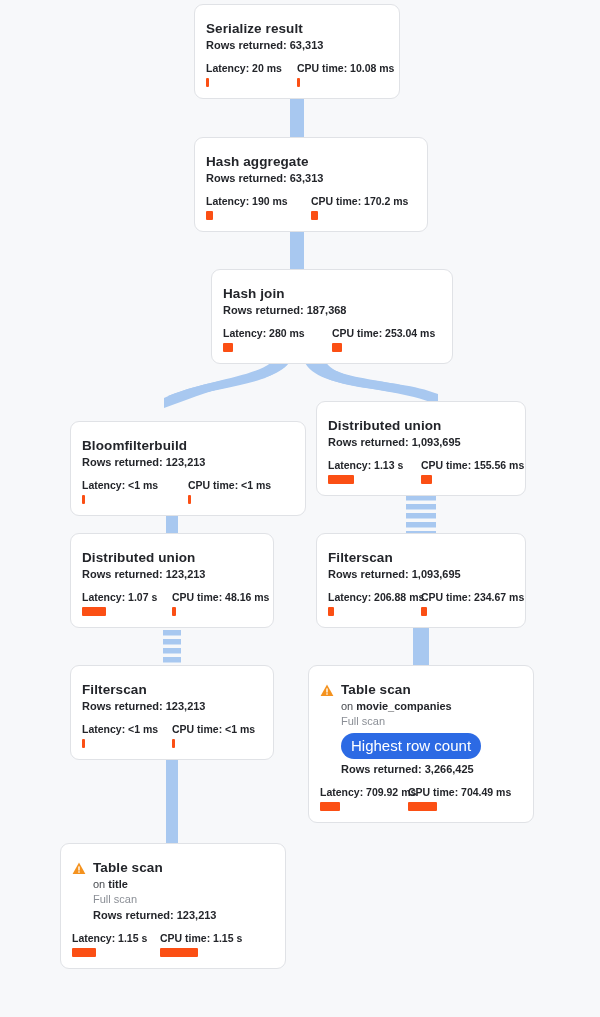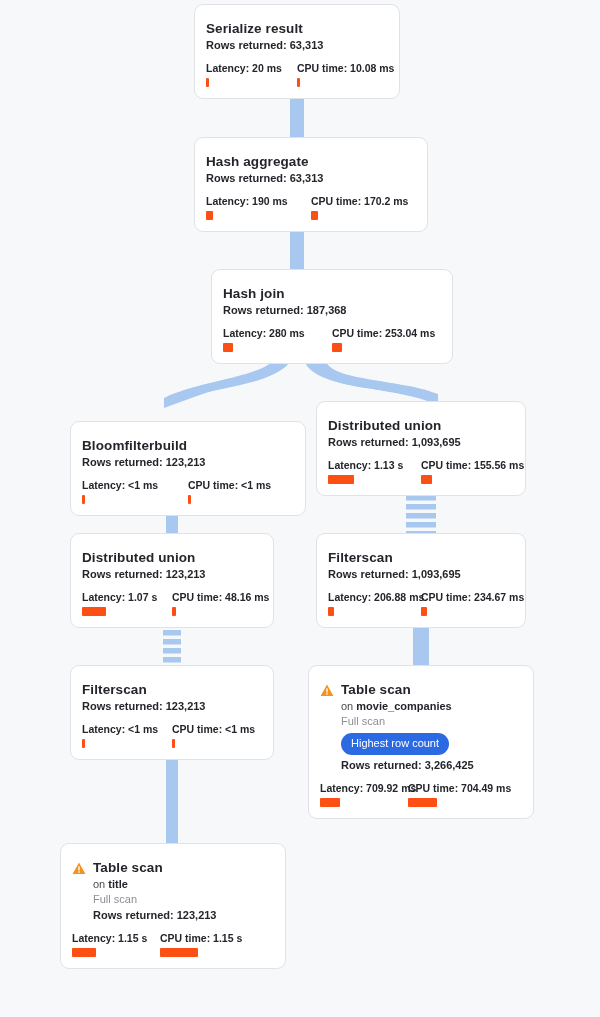--- a/index.html
+++ b/index.html
@@ -32,21 +32,21 @@
   .node-sub {
     font-size: 11px; color: #4a4d52; line-height: 15px; margin-top: 1px;
   }
   .node-sub b { font-weight: 700; color: #23252a; }
   .node-scan {
     font-size: 11px; color: #8b8f96; line-height: 15px;
   }
   .badges { display: flex; gap: 6px; margin: 4px 0 3px 0; flex-wrap: wrap; }
   .badge {
     background: #2c6ae4; color: #fff;
-    font-size: 11px; line-height: 1;
+    font-size: 15px; line-height: 1;
     padding: 5px 10px 6px 10px; border-radius: 999px;
     white-space: nowrap;
   }
   .rows {
     font-size: 11px; color: #23252a; font-weight: 700;
     line-height: 15px; margin-top: 1px; white-space: nowrap;
   }
   .metrics { display: flex; margin-top: 9px; }
   .metric { width: 50%; }
   .metric-label {

